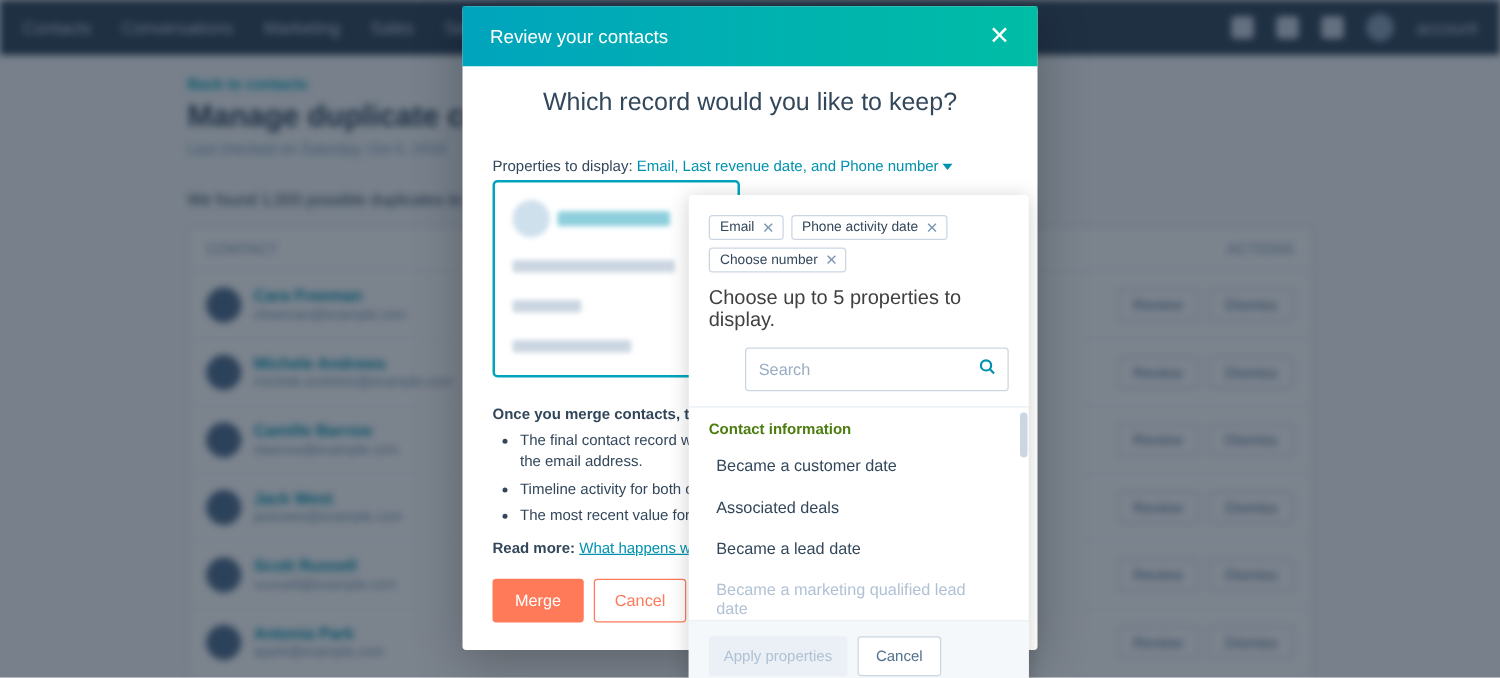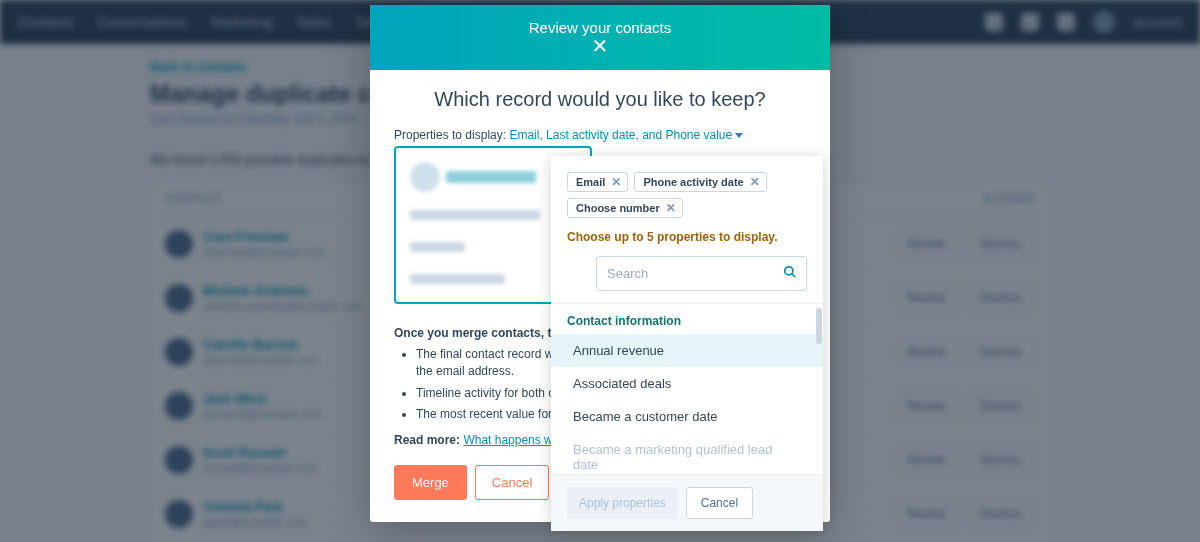--- a/index.html
+++ b/index.html
@@ -22,24 +22,24 @@
   .trow { display: flex; align-items: center; padding: 12px 14px; border-bottom: 1px solid #f2f5f8; }
   .trow .avc { width: 28px; height: 28px; border-radius: 50%; background: #516f90; margin-right: 10px; }
   .trow .nm { color: #0091ae; font-weight: 600; font-size: 13px; }
   .trow .em { color: #7c98b6; font-size: 11px; margin-top: 2px; }
   .trow .info { flex: 1; }
   .trow .acts { display: flex; gap: 8px; }
   .btn-sm { font-size: 12px; padding: 5px 12px; border: 1px solid #cbd6e2; background: #fff; color: #516f90; border-radius: 3px; }
 
   .overlay { position: absolute; inset: 0; background: rgba(14, 30, 48, 0.55); }
   .modal { position: absolute; top: 5px; left: 50%; transform: translateX(-50%); width: 460px; background: #fff; border-radius: 3px; box-shadow: 0 10px 40px rgba(0,0,0,.25); }
-  .modal-hd { background: linear-gradient(90deg, #00a4bd, #00bda5); color: #fff; padding: 14px 22px; display: flex; align-items: center; justify-content: space-between; font-size: 15px; font-weight: 500; flex-direction: column; }
+  .modal-hd { background: linear-gradient(90deg, #00a4bd, #00bda5); color: #fff; padding: 14px 22px; display: flex; align-items: center; justify-content: space-between; font-size: 15px; font-weight: 500; }
   .closex { cursor: pointer; font-size: 20px; line-height: 1; }
   .modal-bd { padding: 18px 24px 22px; }
-  .q { text-align: center; color: #33475b; font-size: 20px; font-weight: 400; margin-bottom: 17px; }
+  .q { text-align: center; color: #33475b; font-size: 20px; font-weight: 400; margin-bottom: 32px; }
   .propsel { font-size: 12px; color: #33475b; margin-bottom: 4px; }
   .propsel .lnk { color: #0091ae; cursor: pointer; }
   .caret { display: inline-block; margin-left: 3px; border-left: 4px solid transparent; border-right: 4px solid transparent; border-top: 5px solid #0091ae; vertical-align: middle; }
   .cards { display: flex; gap: 18px; }
   .card { flex: 1; border: 2px solid #00a4bd; border-radius: 4px; padding: 14px 14px 18px; position: relative; background: #fff; }
   .card.ghost { border: 1px solid #cbd6e2; }
   .radio { position: absolute; top: 10px; right: 10px; width: 16px; height: 16px; border: 2px solid #00a4bd; border-radius: 50%; background: #fff; }
   .radio::after { content: ''; position: absolute; inset: 2px; border-radius: 50%; background: #00a4bd; }
   .stub-av { width: 30px; height: 30px; border-radius: 50%; background: #cfe0ed; display: inline-block; vertical-align: middle; filter: blur(2px); }
   .stub-nm { display: inline-block; vertical-align: middle; margin-left: 6px; width: 90px; height: 12px; background: #8ecfdd; filter: blur(2px); border-radius: 2px; }
@@ -53,29 +53,29 @@
   .readmore { font-size: 12px; color: #33475b; margin-top: 10px; font-weight: 600; }
   .readmore a { color: #0091ae; font-weight: 400; }
   .actions { display: flex; gap: 8px; margin-top: 18px; }
   .btn-pri { background: #ff7a59; color: #fff; border: none; padding: 9px 18px; font-size: 13px; border-radius: 3px; cursor: pointer; font-weight: 500; }
   .btn-sec { background: #fff; color: #ff7a59; border: 1px solid #ff7a59; padding: 9px 16px; font-size: 13px; border-radius: 3px; cursor: pointer; }
 
   .popover { position: absolute; top: 156px; left: 551px; width: 272px; background: #fff; border-radius: 3px; box-shadow: 0 2px 16px rgba(0,0,0,.18); z-index: 50; display: flex; flex-direction: column; }
   .pop-top { padding: 16px 16px 12px; }
   .pop-h { font-size: 14px; color: #33475b; font-weight: 600; margin-bottom: 12px; }
   .tokens { display: flex; flex-wrap: wrap; gap: 6px; margin-bottom: 12px; }
-  .tok { display: inline-flex; align-items: center; border: 1px solid #cbd6e2; border-radius: 3px; padding: 3px 6px 3px 8px; font-size: 11px; color: #33475b; background: #fff; font-weight: bold; }
+  .tok { display: inline-flex; align-items: center; border: 1px solid #cbd6e2; border-radius: 3px; padding: 3px 6px 3px 8px; font-size: 11px; color: #33475b; background: #fff; }
   .tokx { margin-left: 6px; cursor: pointer; color: #7c98b6; font-size: 12px; line-height: 1; }
-  .pop-note { font-size: 12px; color: #a16207; margin-bottom: 12px; font-weight: bold; }
+  .pop-note { font-size: 16px; color: #404040; margin-bottom: 12px; }
   .srch-wrap { position: relative; padding-left: 29px; }
   .srch { width: 100%; border: 1px solid #cbd6e2; border-radius: 3px; padding: 9px 10px; font-size: 13px; color: #33475b; }
   .srch::placeholder { color: #99acc2; }
   .srch-icn { position: absolute; right: 10px; top: 50%; transform: translateY(-50%); color: #0091ae; }
   .pop-list { border-top: 1px solid #eaf0f6; max-height: 188px; overflow: hidden; position: relative; }
-  .grp { padding: 10px 16px 6px; font-size: 12px; color: #0f766e; font-weight: 700; }
+  .grp { padding: 10px 16px 6px; font-size: 12px; color: #4d7c0f; font-weight: 700; }
   .opt { padding: 9px 22px; font-size: 13px; color: #33475b; cursor: pointer; }
   .opt.hl { background: #e5f5f8; }
   .opt.cut { color: #b0c1d4; padding-bottom: 2px; }
   .sbar { position: absolute; right: 1px; top: 4px; width: 6px; height: 36px; background: #cbd6e2; border-radius: 3px; }
   .pop-foot { display: flex; gap: 8px; padding: 12px 16px; border-top: 1px solid #eaf0f6; background: #f5f8fa; }
   .btn-ghost-dis { background: #eaf0f6; color: #b0c1d4; border: none; padding: 8px 12px; font-size: 12px; border-radius: 3px; cursor: not-allowed; }
   .btn-ghost { background: #fff; color: #516f90; border: 1px solid #cbd6e2; padding: 8px 14px; font-size: 12px; border-radius: 3px; cursor: pointer; }
 </style>
 </head>
 <body>
@@ -185,21 +185,21 @@
 <div class="modal">
   <div class="modal-hd">
     <span>Review your contacts</span>
     <span class="closex">✕</span>
   </div>
   <div class="modal-bd">
     <div class="q">Which record would you like to keep?</div>
     <div class="propsel">
       <span>Properties to display:</span>
       <span class="lnk">
-        <span>Email, Last activity date, and Phone value</span><span class="caret"></span>
+        <span>Email, Last revenue date, and Phone number</span><span class="caret"></span>
       </span>
     </div>
     <div class="cards">
       <div class="card">
         <div class="radio"></div>
         <span class="stub-av"></span><span class="stub-nm"></span>
         <div class="stub-line w1"></div>
         <div class="stub-line w2"></div>
         <div class="stub-line w3"></div>
       </div>
@@ -245,22 +245,22 @@
         <svg width="14" height="14" viewBox="0 0 24 24" fill="none" stroke="#0091ae" stroke-width="3">
             <circle cx="10" cy="10" r="7"></circle>
             <line x1="21" y1="21" x2="15" y2="15"></line>
           </svg>
       </span>
     </div>
   </div>
   <div class="pop-list">
     <div class="sbar"></div>
     <div class="grp">Contact information</div>
-    <div class="opt hl">Annual revenue</div>
+    <div class="opt">Became a customer date</div>
     <div class="opt">Associated deals</div>
-    <div class="opt">Became a customer date</div>
+    <div class="opt">Became a lead date</div>
     <div class="opt cut">Became a marketing qualified lead date</div>
   </div>
   <div class="pop-foot">
     <button class="btn-ghost-dis">Apply properties</button>
     <button class="btn-ghost">Cancel</button>
   </div>
 </div>
 
 </body></html>

